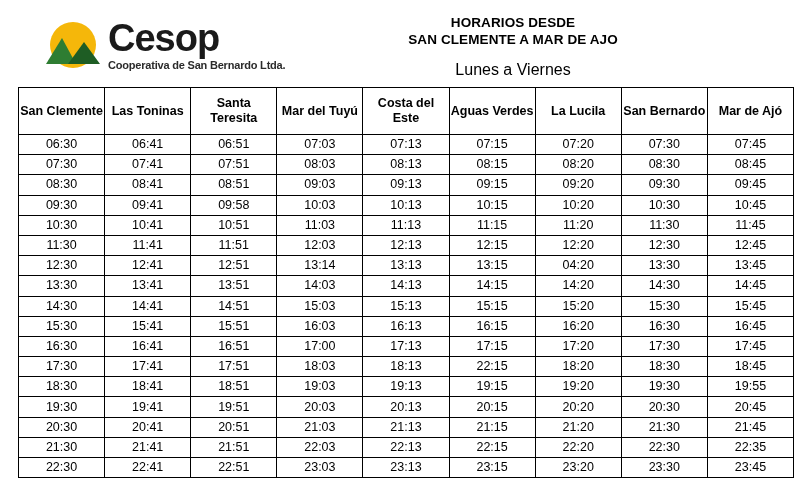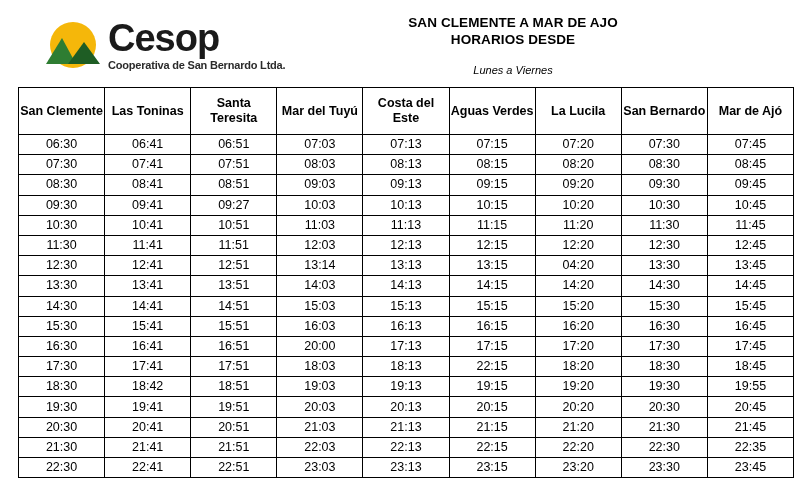--- a/index.html
+++ b/index.html
@@ -77,22 +77,21 @@
     padding-right: 90px;
     padding-top: 6px;
   }
   .title-line {
     font-size: 13.5px;
     font-weight: bold;
     line-height: 17px;
     letter-spacing: 0.1px;
   }
   .title-sub {
-    font-size: 11px;
-    font-style: italic;
+    font-size: 16px;
     line-height: 20px;
     margin-top: 12px;
   }
 
   
   .table-wrap {
     padding: 9px 18px 0 18px;
   }
   table.schedule {
     border-collapse: collapse;
@@ -131,22 +130,22 @@
         <polygon points="22,30 38,8 54,30" fill="#1e5d24"></polygon>
       </svg>
     </div>
     <div class="brand-text">
       <div class="brand-name">Cesop</div>
       <div class="brand-sub">Cooperativa de San Bernardo Ltda.</div>
     </div>
   </div>
 
   <div class="title-block">
+    <div class="title-line">HORARIOS DESDE</div>
     <div class="title-line">SAN CLEMENTE A MAR DE AJO</div>
-    <div class="title-line">HORARIOS DESDE</div>
     <div class="title-sub">Lunes a Viernes</div>
   </div>
 
 </div>
 
 <div class="table-wrap">
   <table class="schedule">
     <thead>
       <tr id="header-row">
           <th>San Clemente</th>
@@ -190,21 +189,21 @@
           <td>09:03</td>
           <td>09:13</td>
           <td>09:15</td>
           <td>09:20</td>
           <td>09:30</td>
           <td>09:45</td>
         </tr>
         <tr>
           <td>09:30</td>
           <td>09:41</td>
-          <td>09:27</td>
+          <td>09:58</td>
           <td>10:03</td>
           <td>10:13</td>
           <td>10:15</td>
           <td>10:20</td>
           <td>10:30</td>
           <td>10:45</td>
         </tr>
         <tr>
           <td>10:30</td>
           <td>10:41</td>
@@ -268,41 +267,41 @@
           <td>16:13</td>
           <td>16:15</td>
           <td>16:20</td>
           <td>16:30</td>
           <td>16:45</td>
         </tr>
         <tr>
           <td>16:30</td>
           <td>16:41</td>
           <td>16:51</td>
-          <td>20:00</td>
+          <td>17:00</td>
           <td>17:13</td>
           <td>17:15</td>
           <td>17:20</td>
           <td>17:30</td>
           <td>17:45</td>
         </tr>
         <tr>
           <td>17:30</td>
           <td>17:41</td>
           <td>17:51</td>
           <td>18:03</td>
           <td>18:13</td>
           <td>22:15</td>
           <td>18:20</td>
           <td>18:30</td>
           <td>18:45</td>
         </tr>
         <tr>
           <td>18:30</td>
-          <td>18:42</td>
+          <td>18:41</td>
           <td>18:51</td>
           <td>19:03</td>
           <td>19:13</td>
           <td>19:15</td>
           <td>19:20</td>
           <td>19:30</td>
           <td>19:55</td>
         </tr>
         <tr>
           <td>19:30</td>

